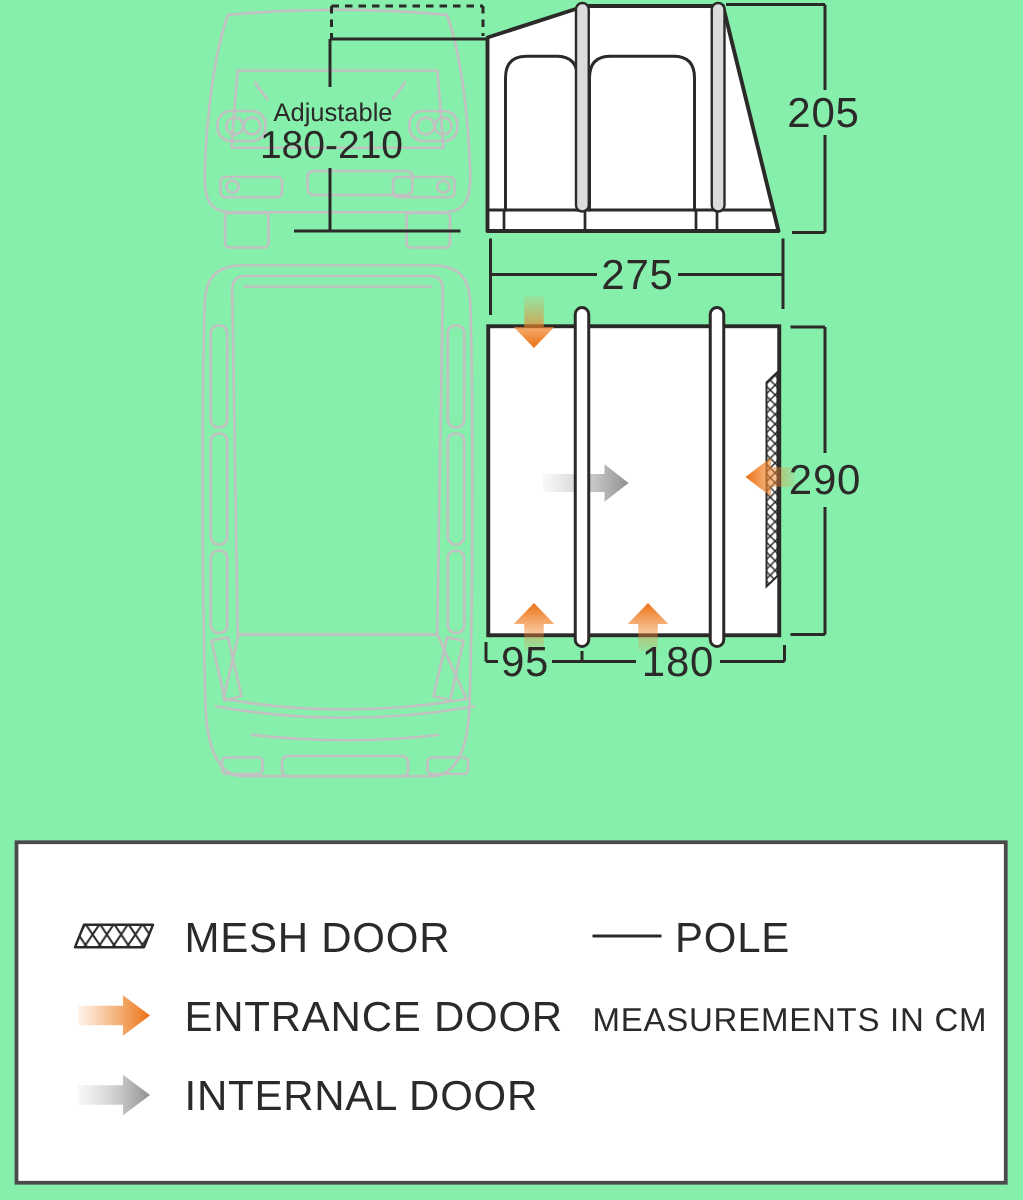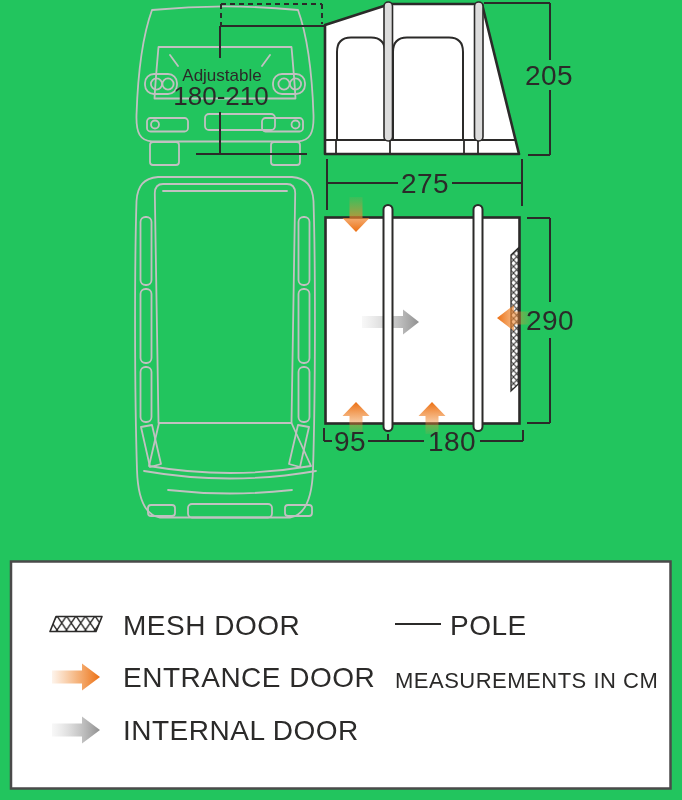--- a/index.html
+++ b/index.html
@@ -1,16 +1,16 @@
 <!DOCTYPE html>
 <html><head>
 <meta charset="utf-8">
 <style>
   html,body{margin:0;padding:0;background:#ffffff;}
-  .page{position:relative;width:682px;height:800px;background:#22c55e;overflow:hidden;}
+  .page{position:relative;width:682px;height:800px;background:#86efac;overflow:hidden;}
   svg{display:block;}
   text{font-family:"Liberation Sans","DejaVu Sans",sans-serif;fill:#2b2a29;}
   .dim-num{font-size:28px;letter-spacing:0.5px;}
   .dim-small{font-size:17px;}
   .dim-mid{font-size:26px;}
   .legend-label{font-size:28px;letter-spacing:0.5px;}
   .legend-note{font-size:22px;letter-spacing:0.5px;}
 </style>
 </head>
 <body>

